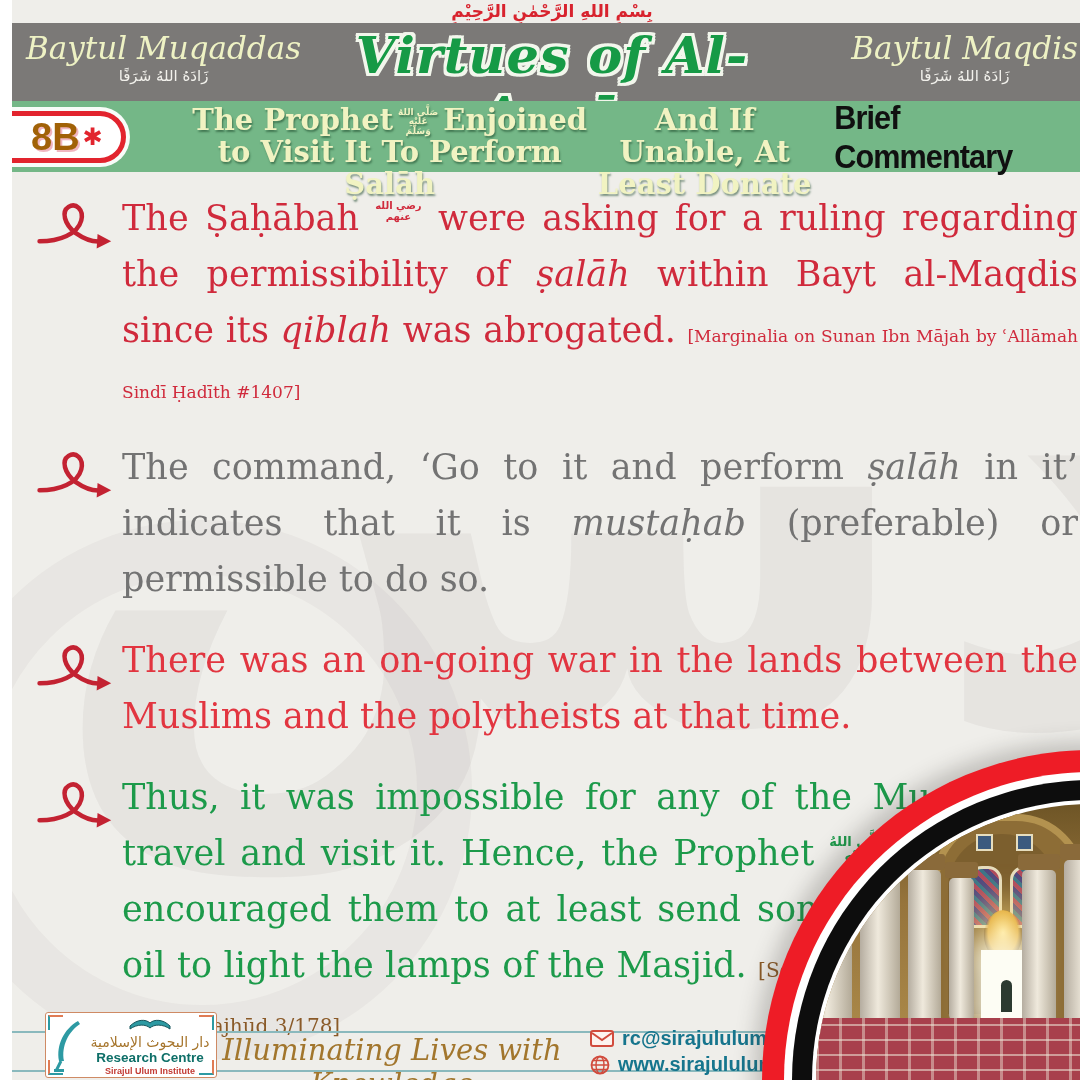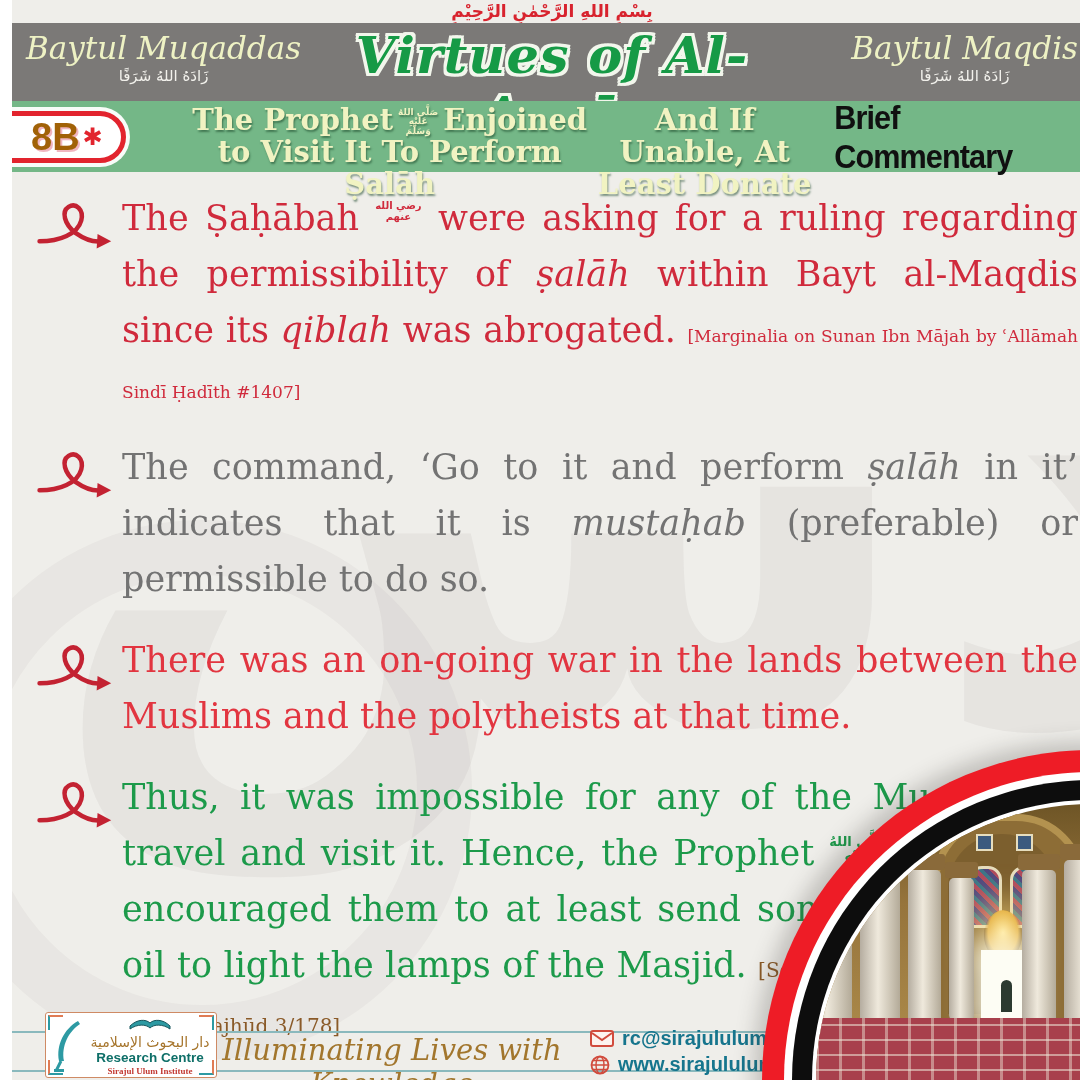--- a/index.html
+++ b/index.html
@@ -104,21 +104,21 @@
         border:1px solid #cf8a64;border-radius:3px;z-index:3;display:flex;align-items:center;}
   .corn{position:absolute;width:13px;height:13px;}
   .corn.tl{left:2px;top:2px;border-left:2px solid #2d9aa3;border-top:2px solid #e07b54;}
   .corn.tr{right:2px;top:2px;border-right:2px solid #2d9aa3;border-top:2px solid #e07b54;}
   .corn.bl{left:2px;bottom:2px;border-left:2px solid #e07b54;border-bottom:2px solid #2d9aa3;}
   .corn.br{right:2px;bottom:2px;border-right:2px solid #e07b54;border-bottom:2px solid #2d9aa3;}
   .logo-quill{margin:2px 2px 0 6px;flex:0 0 auto;}
   .logo-col{flex:1;text-align:center;line-height:1;}
   .logo-ar{font-size:14px;color:#a6752c;margin-top:2px;}
   .logo-l1{font-family:"Liberation Sans",sans-serif;font-weight:bold;font-size:13.5px;color:#0e6f68;margin-top:2px;}
-  .logo-l2{font-family:Liberation Serif, serif;font-weight:bold;font-size:9px;color:#c23a33;margin-top:3px;}
+  .logo-l2{font-family:Liberation Sans, sans-serif;font-weight:bold;font-size:9px;color:#c23a33;margin-top:3px;}
   .tagline{position:absolute;left:195px;top:1033px;width:370px;text-align:center;z-index:3;
            font-style:italic;font-size:29px;color:#a2762d;}
   .contact{position:absolute;left:578px;top:1027px;z-index:3;display:flex;flex-direction:column;gap:3px;}
   .crow{display:flex;align-items:center;gap:8px;}
   .crow .txt{font-family:"Liberation Sans",sans-serif;font-weight:bold;font-size:20px;color:#16758d;}
 </style>
 </head>
 <body>
 
 <div class="canvas">

